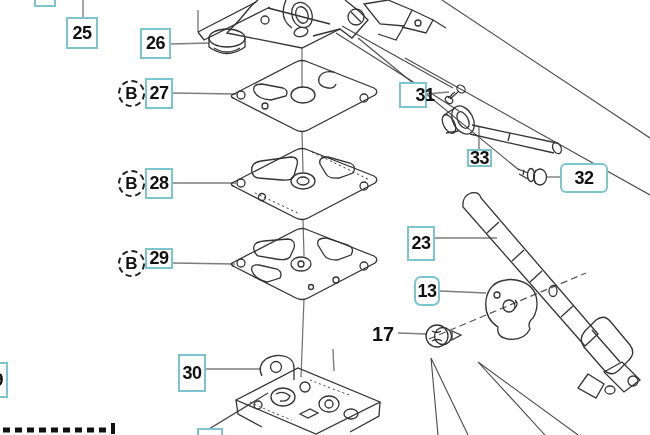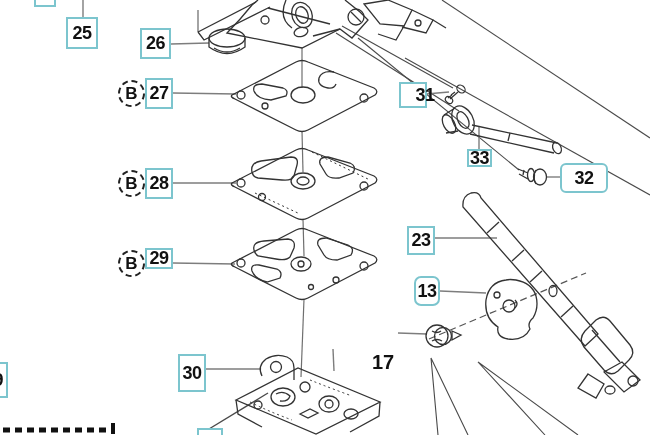--- a/index.html
+++ b/index.html
@@ -15,21 +15,21 @@
     font-weight:700;font-size:18px;letter-spacing:-0.5px;z-index:3;
   }
   .callout.empty{background:#ffffff;}
   .bprefix{
     position:absolute;box-sizing:border-box;width:27px;height:27px;
     border:2px dashed #222;border-radius:50%;color:#111;
     display:flex;align-items:center;justify-content:center;
     font-weight:700;font-size:17px;z-index:2;background:transparent;
   }
   .plainlabel{
-    position:absolute;color:#111;font-weight:700;font-size:20px;z-index:3;margin-top:28px;
+    position:absolute;color:#111;font-weight:700;font-size:20px;z-index:3;
   }
   .num9{justify-content:flex-end;padding-right:3px;}
 </style>
 </head>
 <body>
 
 <div class="stage">
 
   <svg width="650" height="435" viewBox="0 0 650 435">
 
@@ -258,21 +258,21 @@
   </div>
 
   <div class="callout" style="left:467px;top:149px;width:25px;height:18px;">
     <span>33</span>
   </div>
 
   <div class="callout" style="left:560px;top:163px;width:48px;height:30px;border-radius:6px;">
     <span>32</span>
   </div>
 
-  <div class="callout" style="left:407px;top:226px;width:28px;height:29px;">
+  <div class="callout" style="left:407px;top:226px;width:28px;height:35px;">
     <span>23</span>
   </div>
 
   <div class="callout" style="left:414px;top:276px;width:26px;height:30px;border-radius:7px;">
     <span>13</span>
   </div>
 
   <div class="plainlabel" style="left:372px;top:323px;">
     <span>17</span>
   </div>

